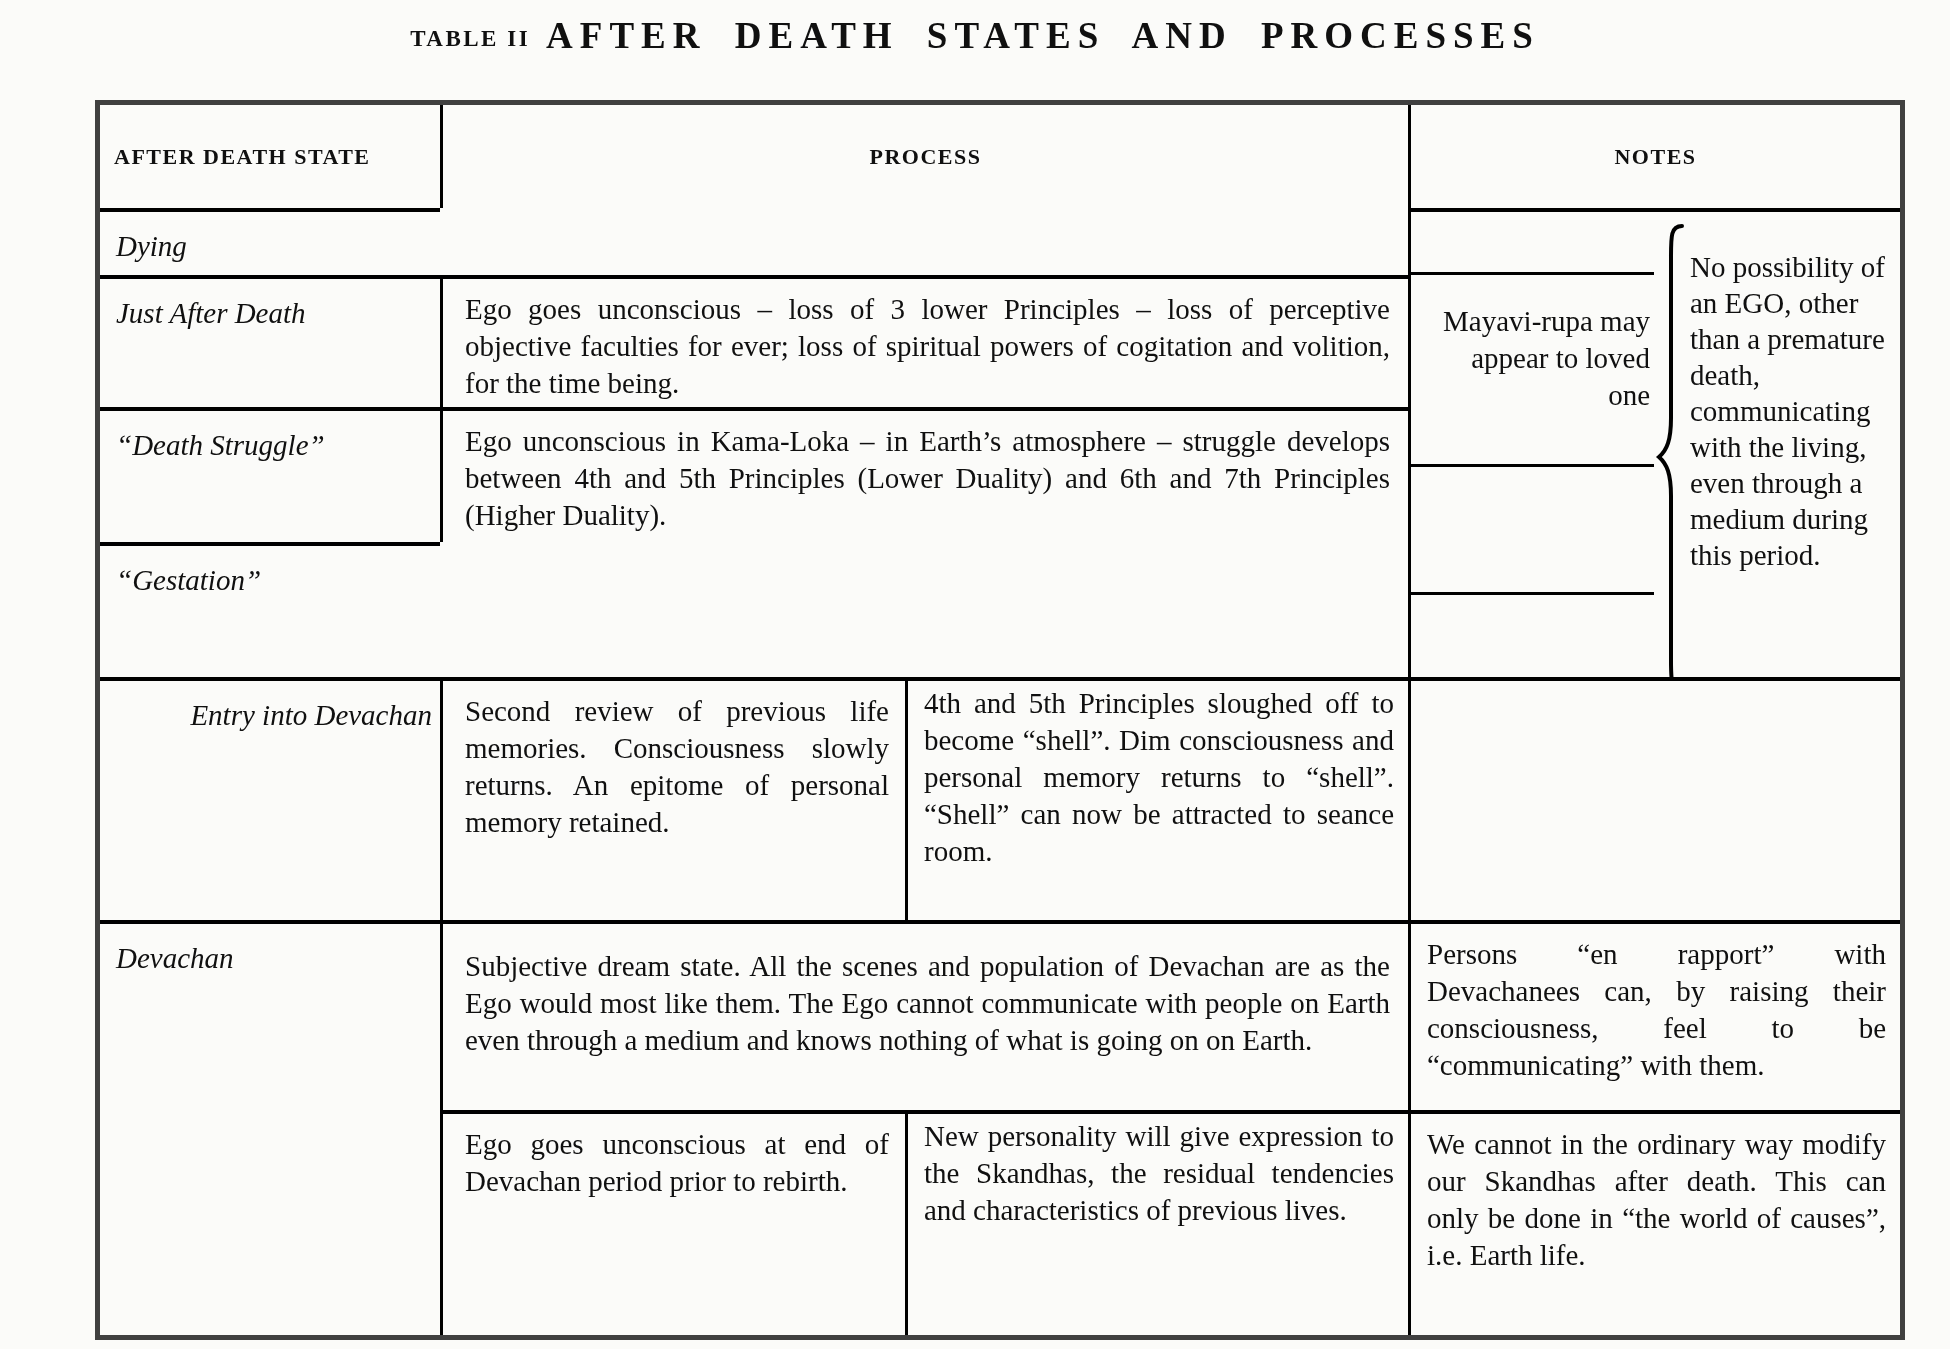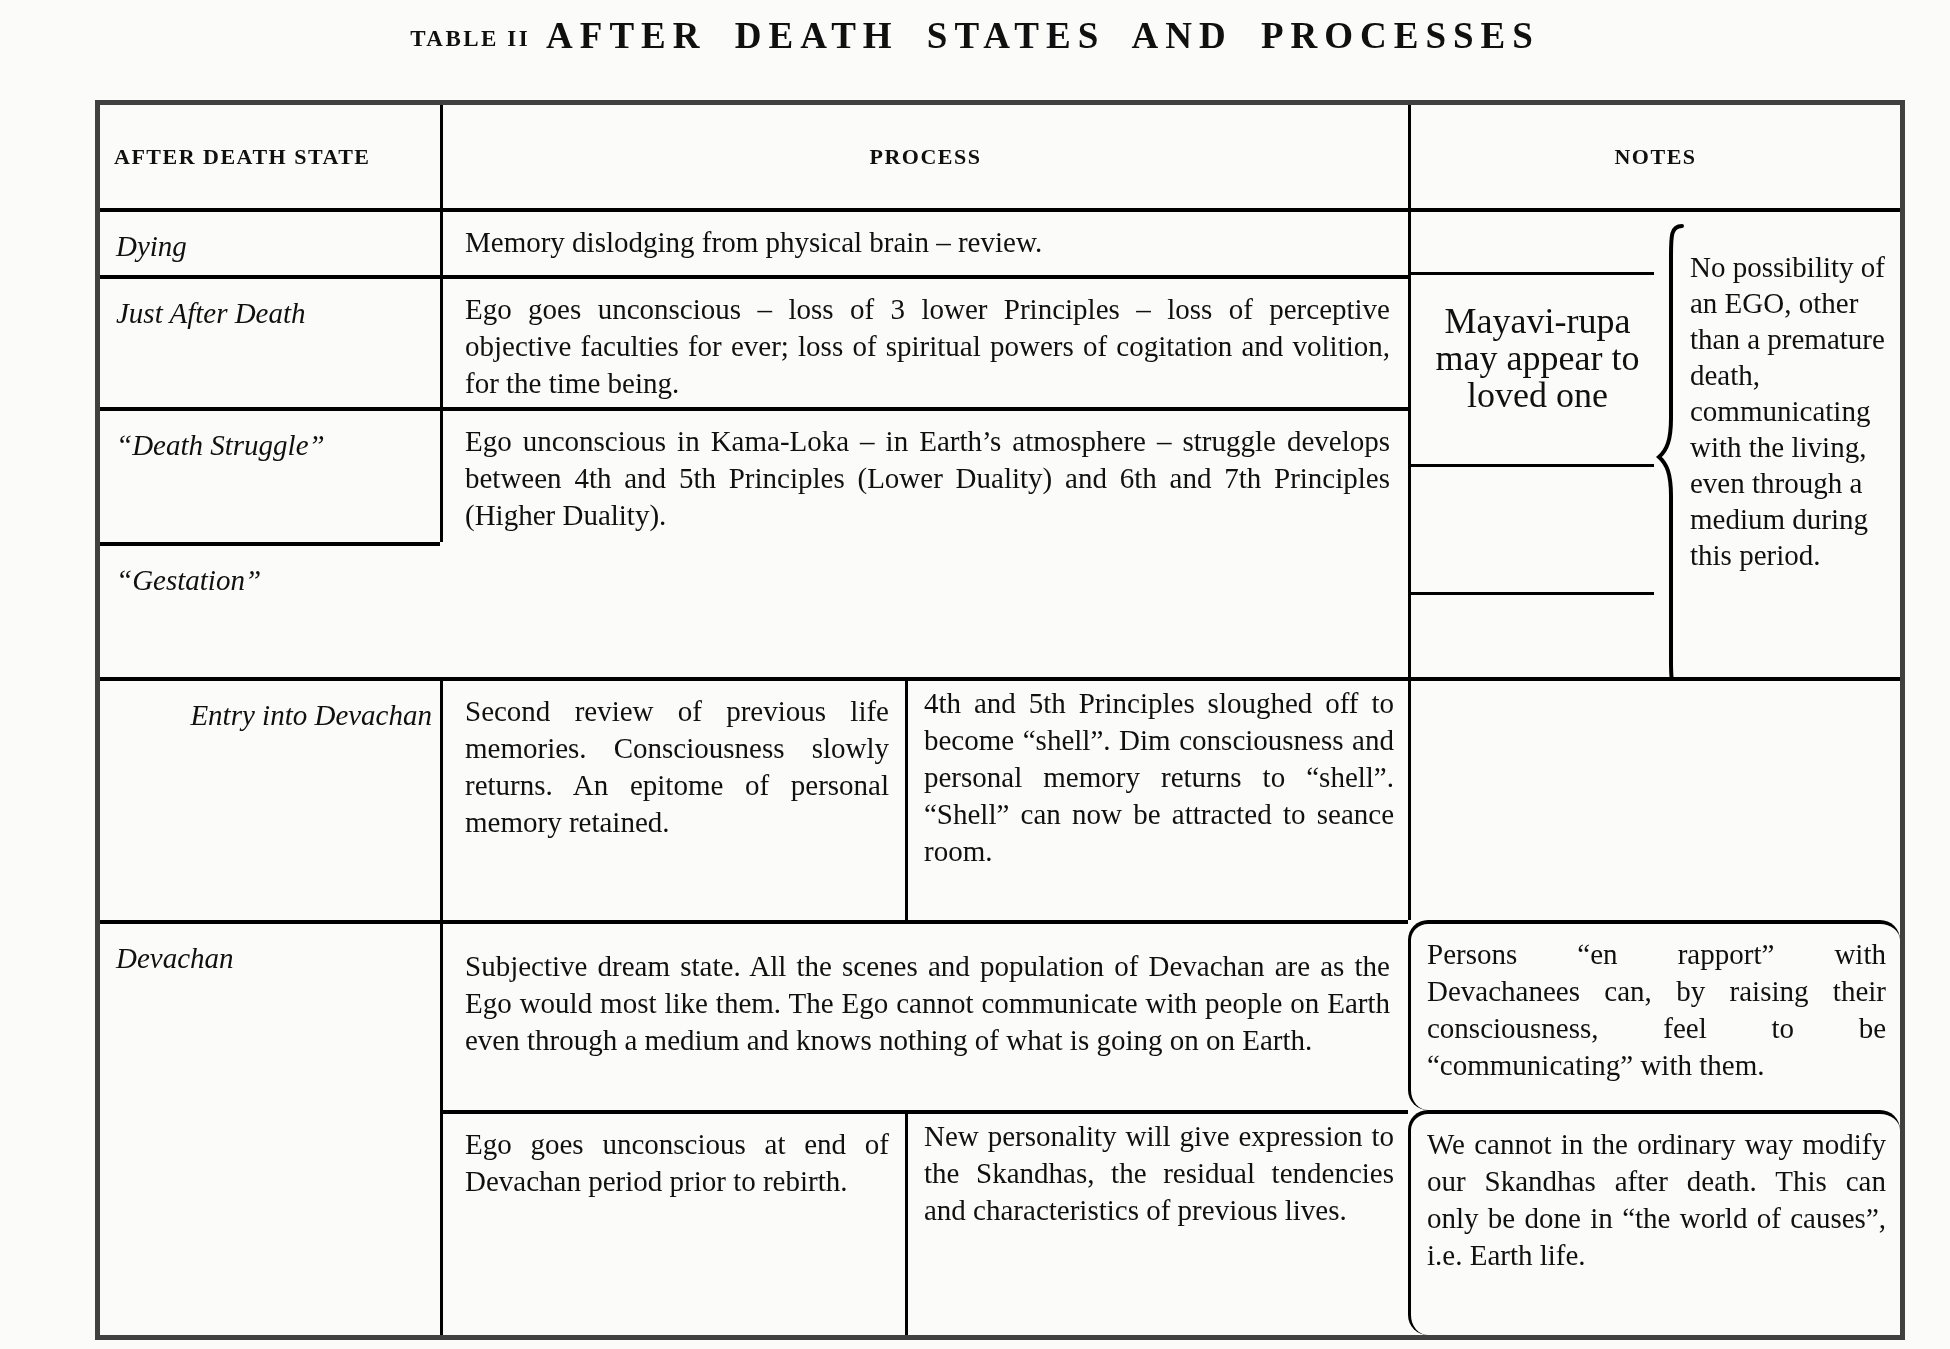--- a/index.html
+++ b/index.html
@@ -49,28 +49,28 @@
   .state-indent{padding-left:28px;}
   .txt{
     font-size:29px;line-height:37px;
     text-align:justify;
   }
   .proc{padding:12px 18px 0 22px;}
   .proc-pad{padding-top:24px;}
   .split{display:flex;height:100%;}
   .split-left{width:462px;box-sizing:border-box;padding:12px 16px 0 22px;overflow:hidden;}
   .split-right{flex:1;border-left:3px solid #000;box-sizing:border-box;padding:4px 14px 0 16px;overflow:hidden;}
-  .notecell{padding:12px 14px 0 16px;border-radius:20px;}
+  .notecell{padding:12px 14px 0 16px;}
   
   .notes-group{display:flex;height:100%;}
   .notes-left{width:243px;display:flex;flex-direction:column;box-sizing:border-box;}
   .nl-seg{box-sizing:border-box;}
   .nl-seg1{height:63px;border-bottom:3px solid #000;}
   .nl-seg2{height:192px;border-bottom:3px solid #000;padding:28px 4px 0 14px;
-           font-size:36px;line-height:37px;text-align:center;}
+           font-size:29px;line-height:37px;text-align:right;}
   .nl-seg3{height:128px;border-bottom:3px solid #000;}
   .nl-seg4{flex:1;}
   .notes-right{flex:1;display:flex;padding-top:8px;}
   .brace{width:32px;flex:none;}
   .side-note{
     font-size:29px;line-height:36px;text-align:left;
     padding:6px 4px 0 4px;
     margin-top:23px;
   }
 </style>
@@ -83,21 +83,20 @@
     <span class="title-prefix">TABLE II</span><span class="title-main">AFTER DEATH STATES AND PROCESSES</span>
   </div>
 
   <div class="table">
 
     <div class="cell hdr hdr-state" style="grid-column:1;grid-row:1;">AFTER DEATH STATE</div>
     <div class="cell bl hdr hdr-center" style="grid-column:2;grid-row:1;">PROCESS</div>
     <div class="cell bl hdr hdr-center" style="grid-column:3;grid-row:1;">NOTES</div>
 
     <div class="cell bt state" style="grid-column:1;grid-row:2;">Dying</div>
-    <div class="cell bl bt txt proc" style="grid-column:2;grid-row:2;">Memory dislodging from physical brain – review.</div>
 
     <div class="cell bl bt" style="grid-column:3;grid-row:2 / 6;">
       <div class="notes-group">
         <div class="notes-left">
           <div class="nl-seg nl-seg1"></div>
           <div class="nl-seg nl-seg2">Mayavi-rupa may appear to loved one</div>
           <div class="nl-seg nl-seg3"></div>
           <div class="nl-seg nl-seg4"></div>
         </div>
         <div class="notes-right">

